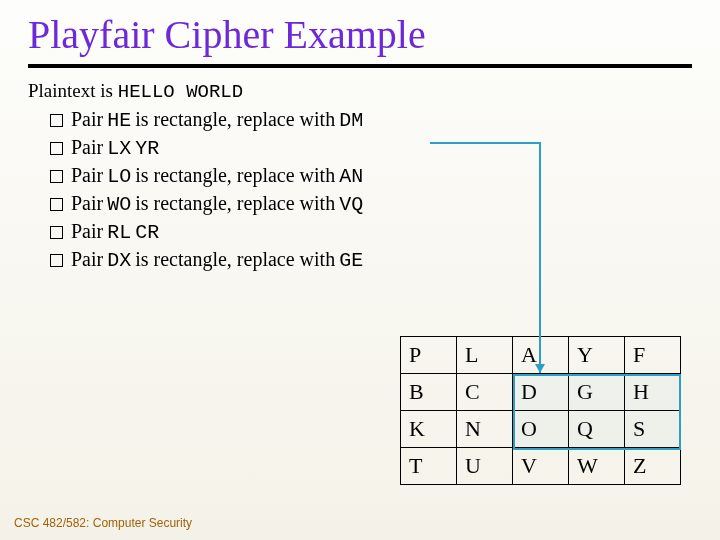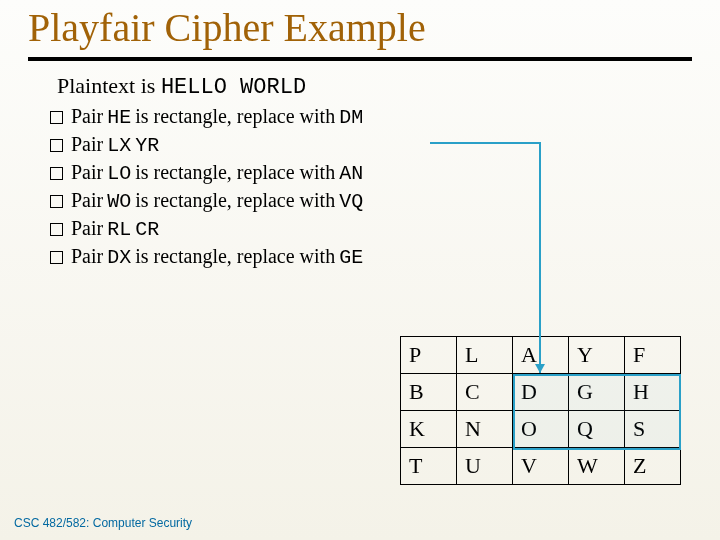--- a/index.html
+++ b/index.html
@@ -8,36 +8,35 @@
     height: 540px;
     background: linear-gradient(to bottom, #fdfdfb 0%, #f4f2e8 100%);
     font-family: Georgia, 'Times New Roman', serif;
     color: #000;
     position: relative;
     overflow: hidden;
   }
   .title {
     font-size: 40px;
     font-weight: normal;
-    padding: 4px 0 4px 28px;
-    color: #a16207;
+    padding: 11px 0 4px 28px;
+    color: #6d28d9;
   }
   .title-underline {
     margin: 2px 28px 10px 28px;
     height: 4px;
     background: #000;
   }
   .content {
     padding: 0 28px;
     font-size: 21px;
     line-height: 1.35;
   }
   .plaintext-line, .ciphertext-line {
-    font-size: 22px;
-    margin-left: 29px;
+    font-size: 19px;
   }
   .mono { font-family: 'Courier New', monospace; }
   .bullets {
     padding-left: 22px;
     margin-top: 0;
   }
   .bullet-row {
     display: flex;
     align-items: baseline;
     gap: 4px;
@@ -69,21 +68,21 @@
     text-align: left;
     vertical-align: middle;
     background: transparent;
   }
   .footer {
     position: absolute;
     bottom: 10px;
     left: 14px;
     font-size: 12px;
     font-family: Arial, sans-serif;
-    color: #0369a1;
+    color: #a16207;
   }
   
   .arrow {
     position: absolute;
     pointer-events: none;
   }
   .arrow svg { overflow: visible; }
   
   .hl {
     position: absolute;

